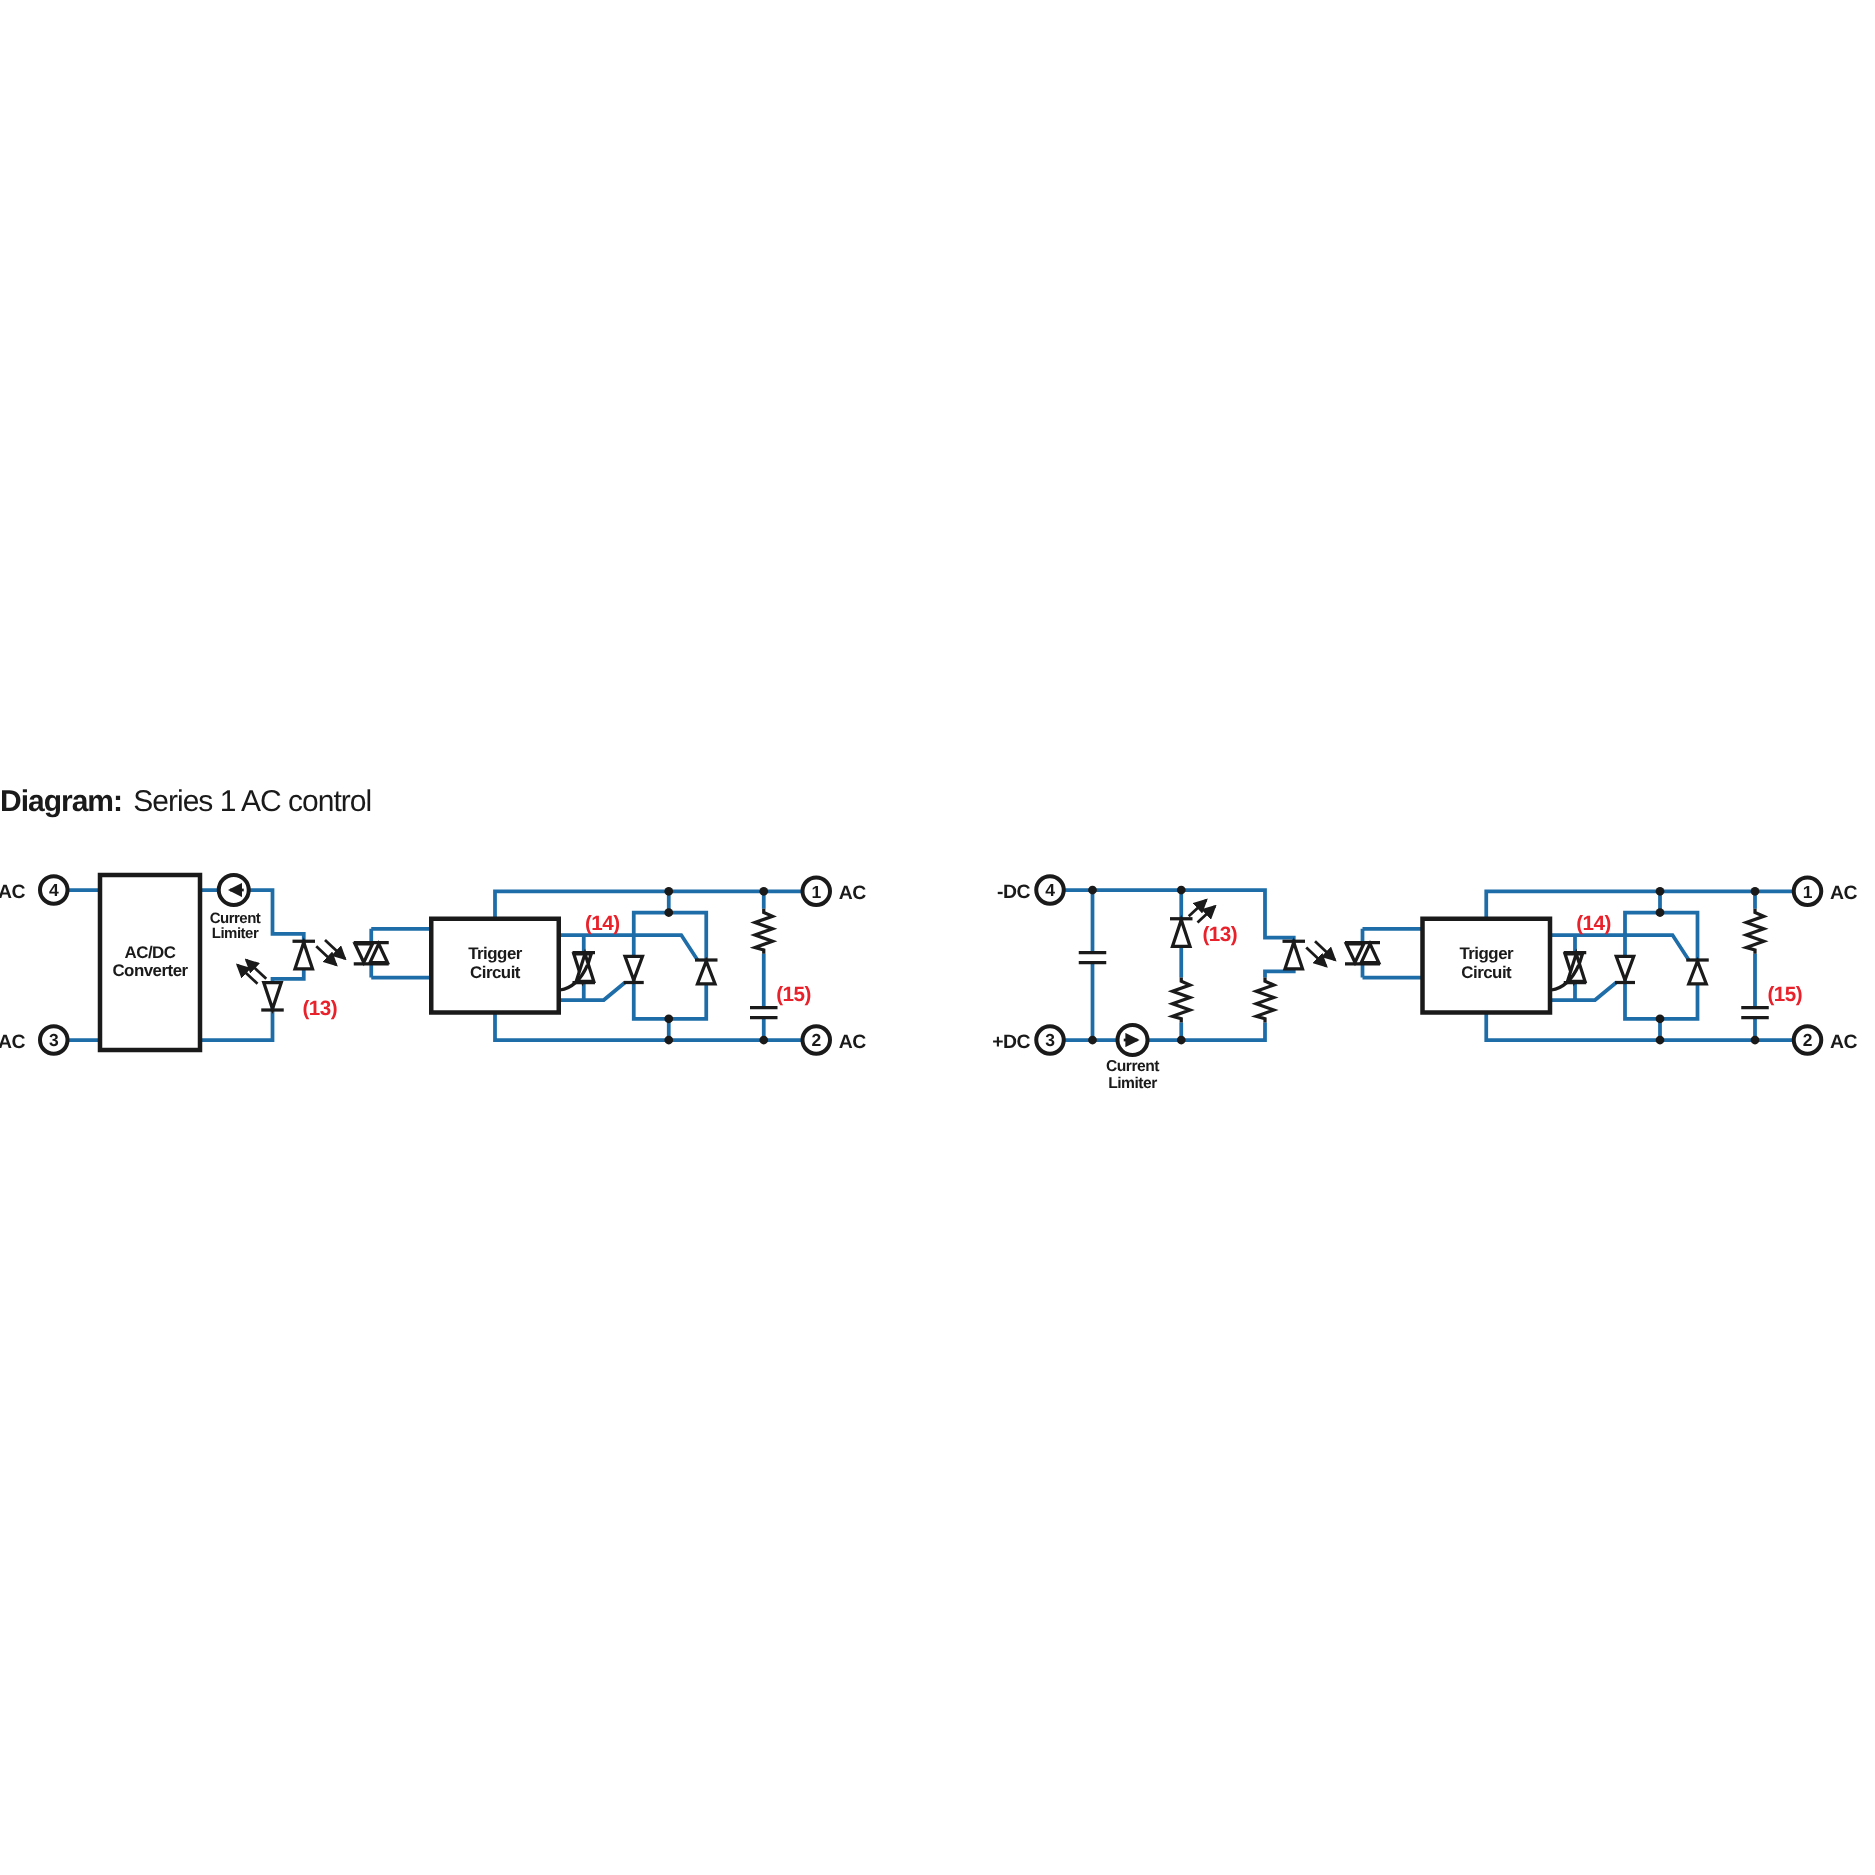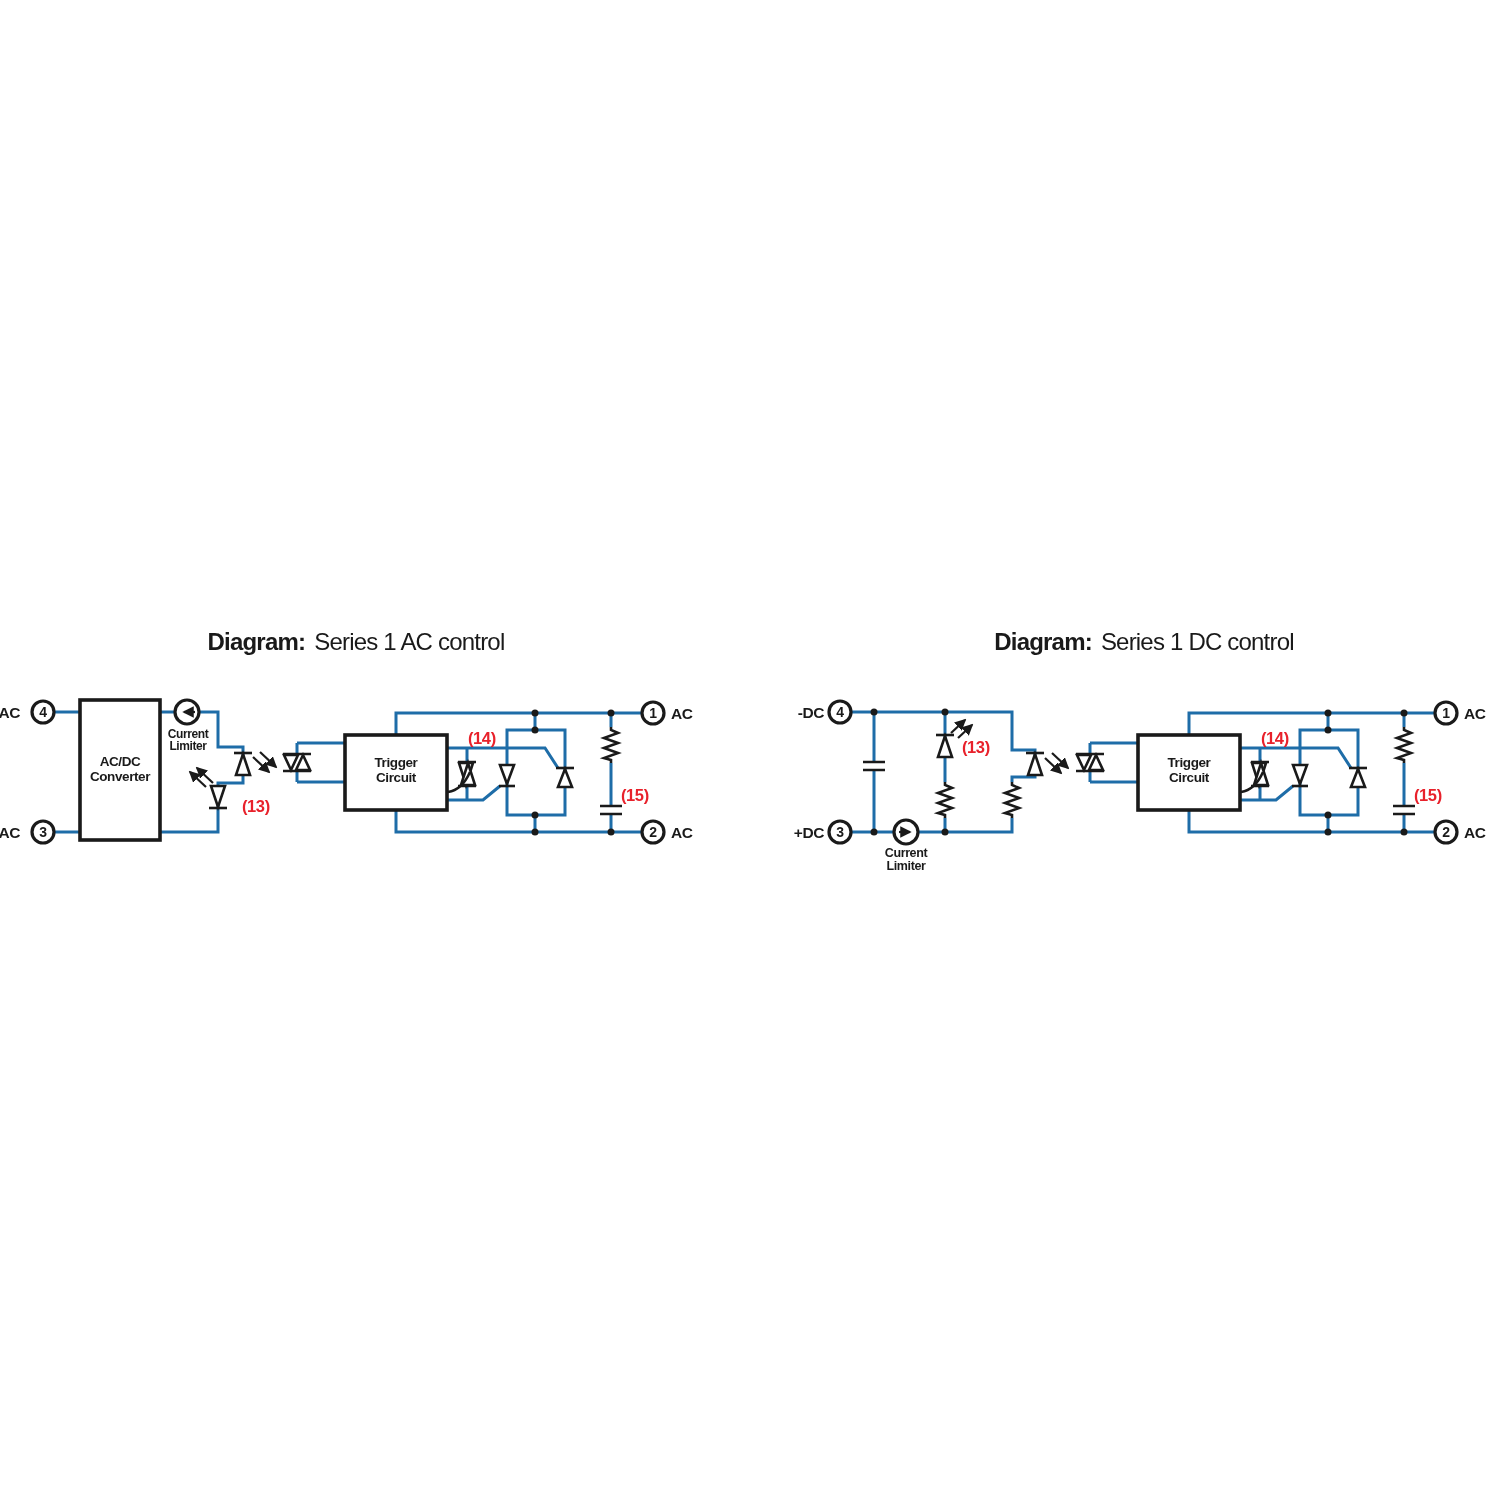--- a/index.html
+++ b/index.html
@@ -1,19 +1,19 @@
 <!DOCTYPE html>
 <html><head>
 <meta charset="utf-8">
 <style>
   html,body{margin:0;padding:0;width:1500px;height:1500px;background:#ffffff;overflow:hidden;
     font-family:"Liberation Sans",sans-serif;}
   .stage{position:relative;width:1500px;height:1500px;background:#fff;}
   .diagram-title{position:absolute;top:628px;height:30px;color:#1a1a1a;
-    font-size:24px;letter-spacing:-0.8px;text-align:center;white-space:nowrap;}
+    font-size:24px;letter-spacing:-0.8px;white-space:nowrap;}
   .diagram-title .tb{font-weight:bold;margin-right:9px;}
   .title-ac{left:0;width:712px;}
   .title-dc{left:788px;width:712px;}
   svg{position:absolute;left:0;top:0;}
   .wire{stroke:#1e6da8;stroke-width:3;fill:none;}
   .box{stroke:#1a1a1a;stroke-width:3.6;fill:#ffffff;}
   .node{stroke:#1a1a1a;stroke-width:3.2;fill:#ffffff;}
   .glyph{stroke:#1a1a1a;stroke-width:2.6;fill:#ffffff;stroke-linejoin:miter;}
   .gline{stroke:#1a1a1a;stroke-width:2.6;fill:none;}
   .arrow{stroke:#1a1a1a;stroke-width:2.2;fill:none;}
@@ -30,23 +30,20 @@
   .end{text-anchor:end;}
 </style>
 </head>
 <body>
 
 <div class="stage">
 
   <div class="diagram-title title-ac">
     <span class="tb">Diagram:</span><span>Series 1 AC control</span>
   </div>
-  <div class="diagram-title title-dc">
-    <span class="tb">Diagram:</span><span>Series 1 DC control</span>
-  </div>
 
   <svg width="1500" height="1500" viewBox="0 0 1500 1500">
     <defs>
       <marker id="ah" viewBox="0 0 10 10" refX="8.5" refY="5" markerWidth="5.2" markerHeight="5.2" orient="auto">
         <path d="M0,0 L10,5 L0,10 z" fill="#1a1a1a"></path>
       </marker>
 
       <g id="led-up" class="glyph">
         <path d="M-9,-11 H9"></path>
         <path d="M-7,11 L7,11 L0,-10 Z"></path>

